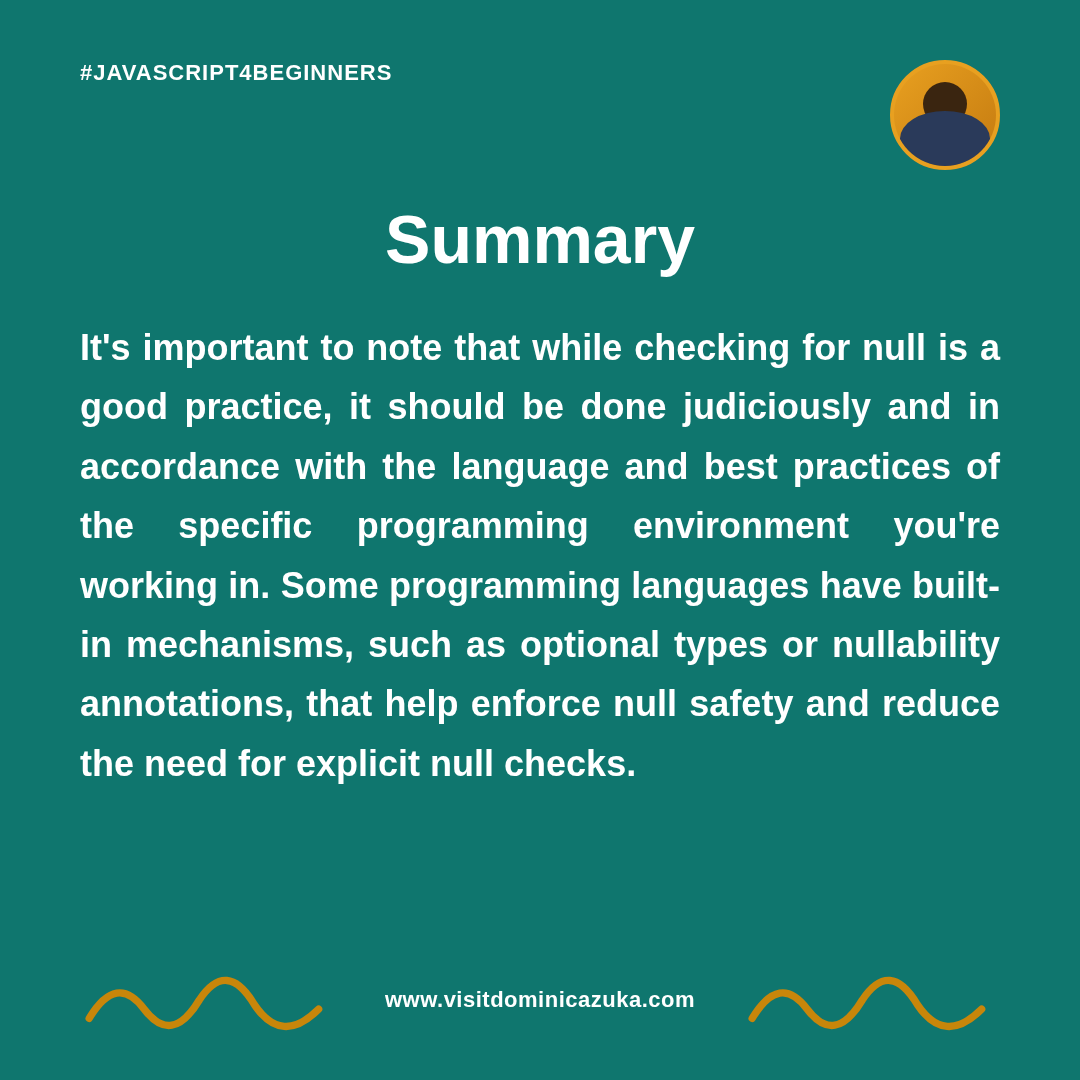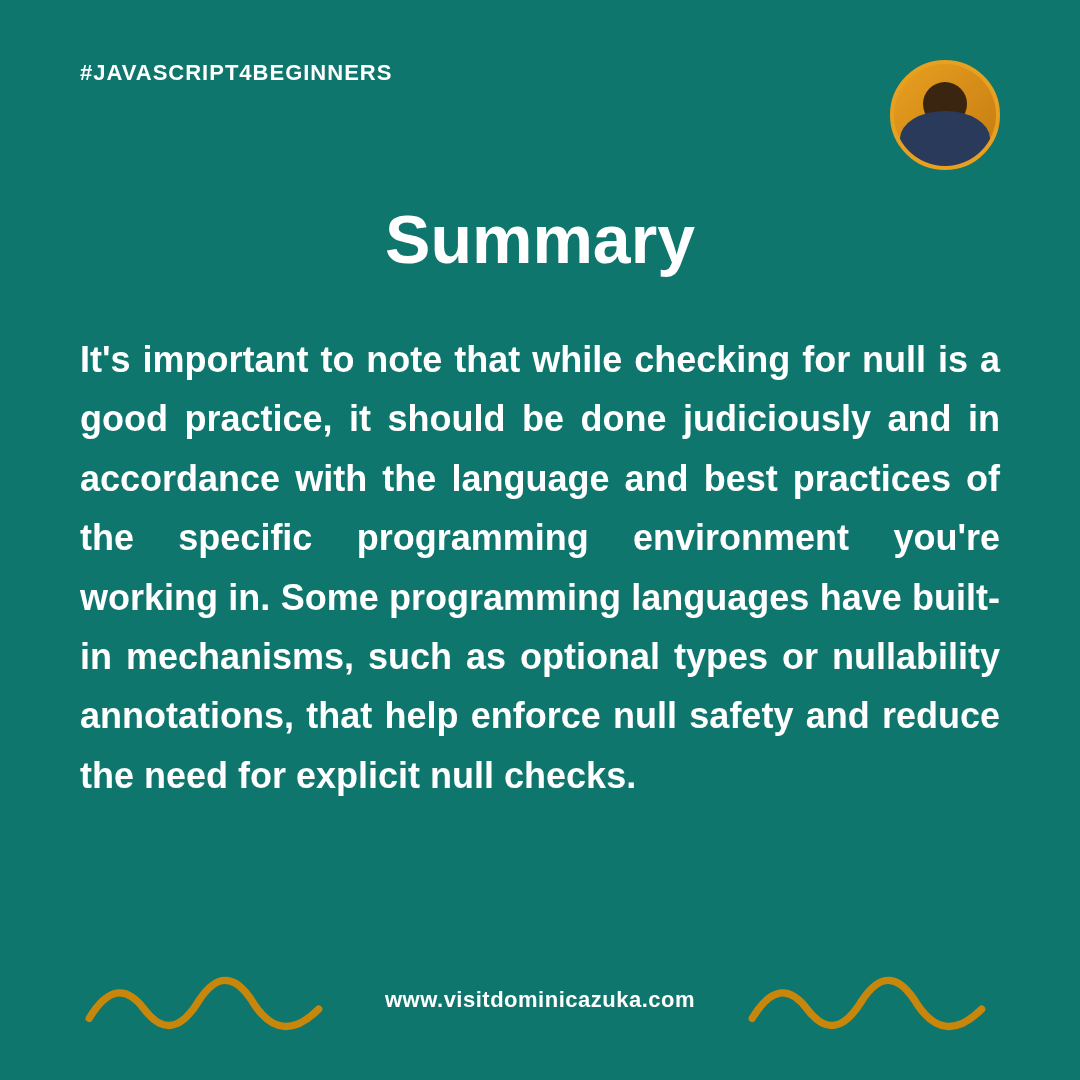--- a/index.html
+++ b/index.html
@@ -95,21 +95,21 @@
       height: 55px;
       background: #2a3a5a;
       border-radius: 50% 50% 0 0;
     }
 
     .title {
       color: #ffffff;
       font-size: 68px;
       font-weight: 900;
       text-align: center;
-      margin-bottom: 52px;
+      margin-bottom: 40px;
       margin-top: 10px;
     }
 
     .body-text {
       color: #ffffff;
       font-size: 36px;
       line-height: 1.65;
       text-align: justify;
       width: 100%;
       flex: 1;

